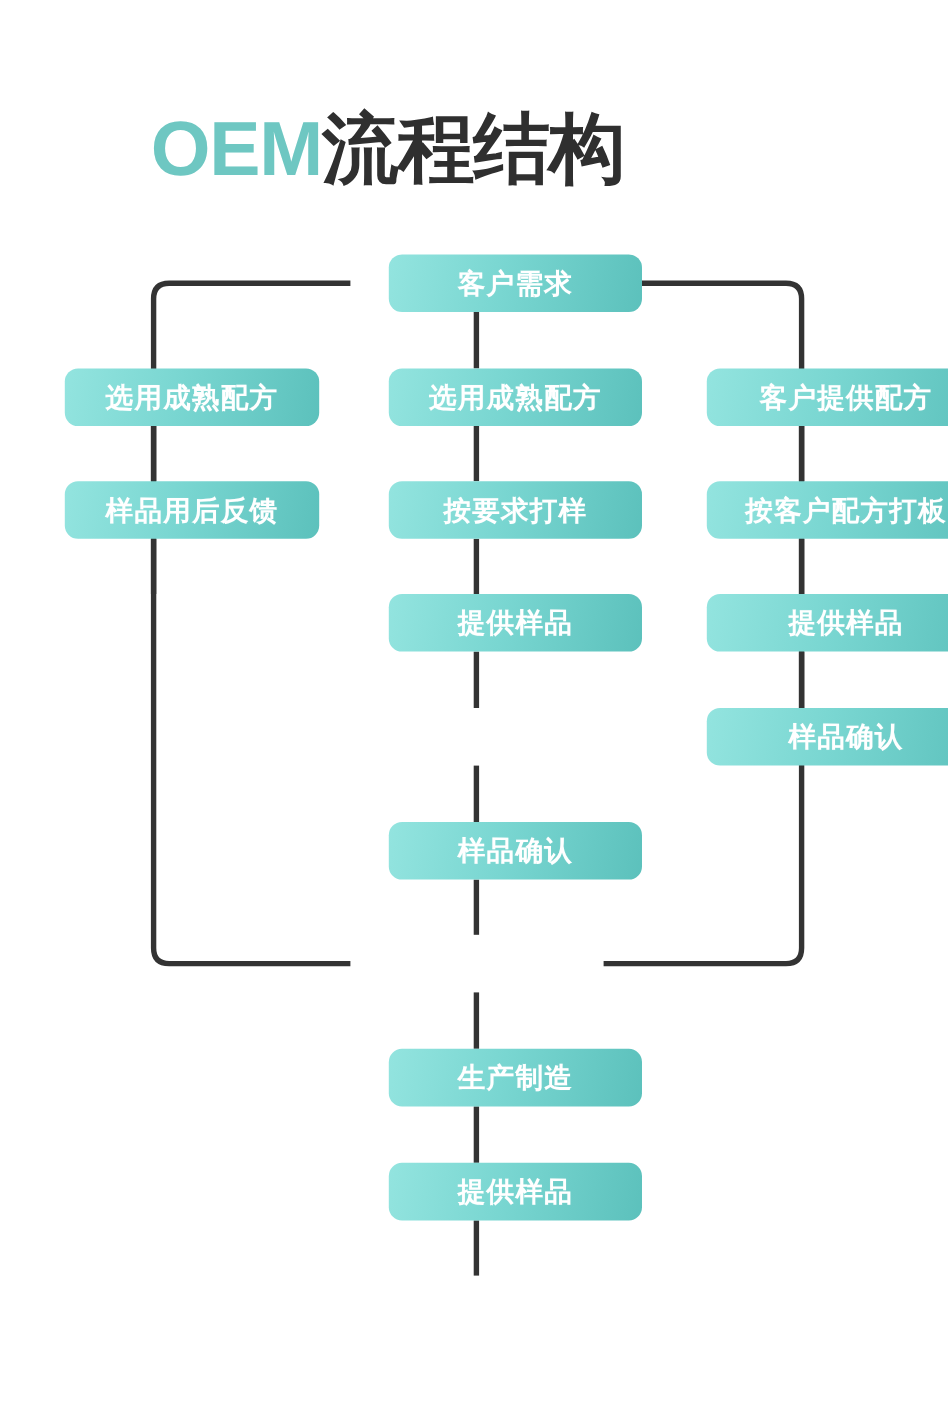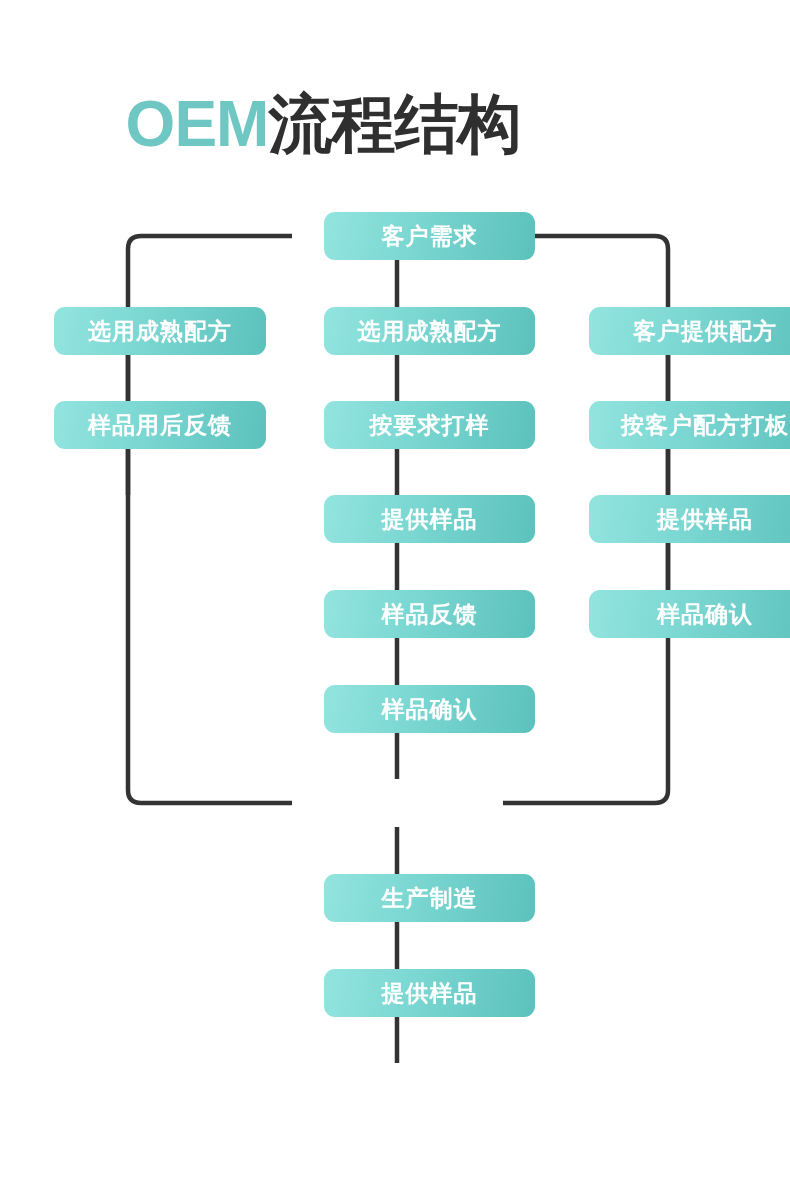--- a/index.html
+++ b/index.html
@@ -92,21 +92,20 @@
   </svg>
 
   <div class="node col-mid" style="top:212px">客户需求</div>
 
   <div class="node col-left" style="top:307px">选用成熟配方</div>
   <div class="node col-left" style="top:401px">样品用后反馈</div>
 
   <div class="node col-mid" style="top:307px">选用成熟配方</div>
   <div class="node col-mid" style="top:401px">按要求打样</div>
   <div class="node col-mid" style="top:495px">提供样品</div>
-  <div class="node col-mid" style="top:590px">样品反馈</div>
   <div class="node col-mid" style="top:685px">样品确认</div>
 
   <div class="node col-right" style="top:307px">客户提供配方</div>
   <div class="node col-right" style="top:401px">按客户配方打板</div>
   <div class="node col-right" style="top:495px">提供样品</div>
   <div class="node col-right" style="top:590px">样品确认</div>
 
 
   <div class="node col-mid" style="top:874px">生产制造</div>
   <div class="node col-mid" style="top:969px">提供样品</div>

